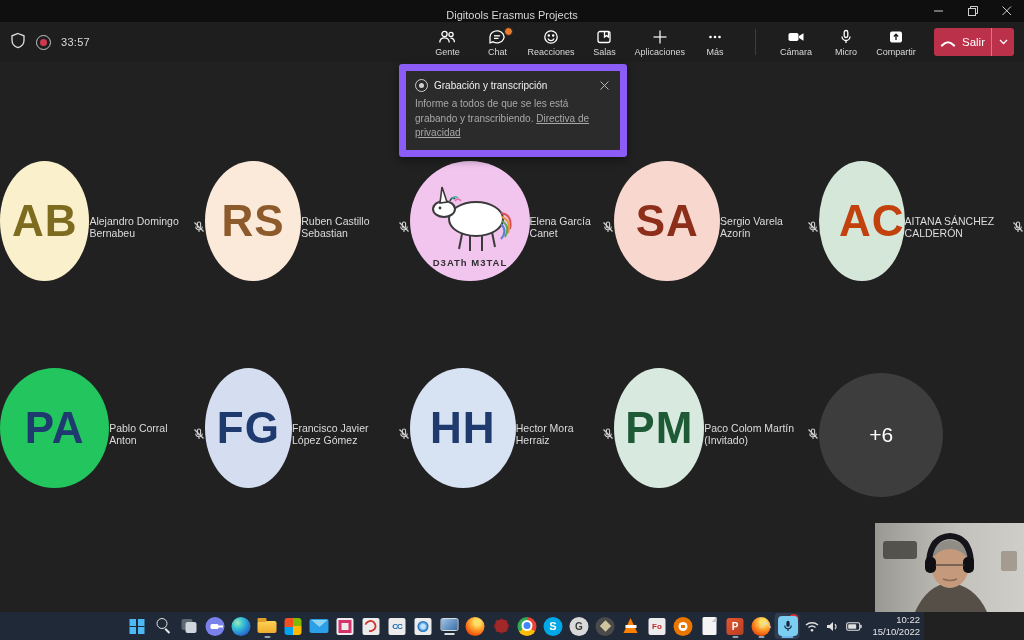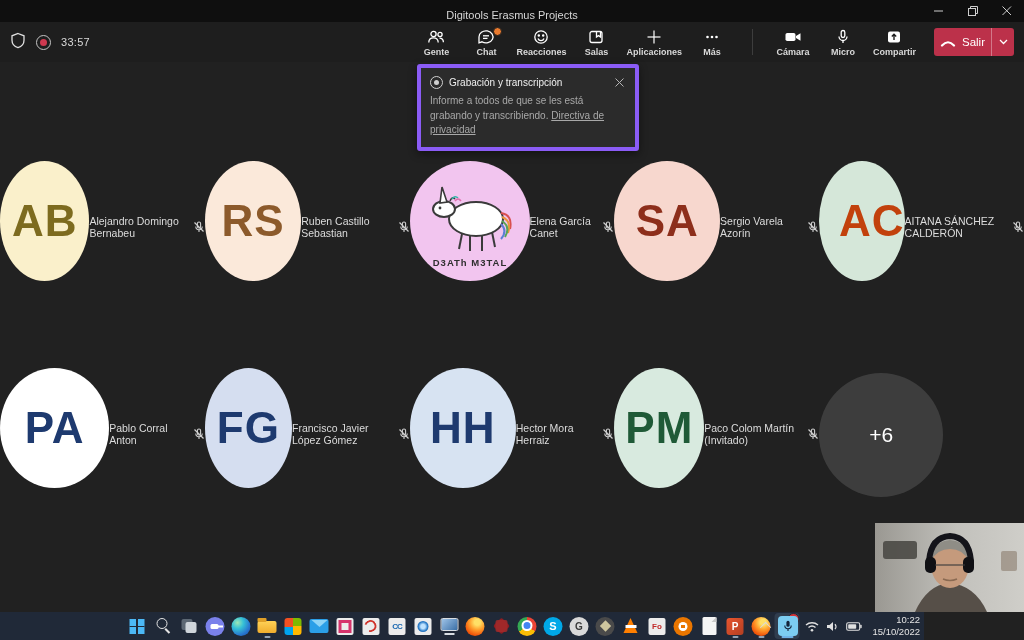--- a/index.html
+++ b/index.html
@@ -14,40 +14,40 @@
   
   .meetbar{height:40px;background:#1e1e1e;display:flex;align-items:center;padding:0 10px;gap:8px;}
   .left-status{display:flex;align-items:center;gap:10px;}
   .shield svg{stroke:#e0e0e0;fill:none;stroke-width:1.3;}
   .recdot{width:13px;height:13px;border:1.5px solid #c4c4c4;border-radius:50%;display:flex;align-items:center;justify-content:center;}
   .recdot i{width:7px;height:7px;border-radius:50%;background:#cf3950;display:block;}
   .timer{font-size:11px;color:#d9d9d9;letter-spacing:.3px;}
   .spacer{flex:1;}
   .navgrp,.devgrp{display:flex;align-items:flex-start;gap:2px;}
   .tbtn{display:flex;flex-direction:column;align-items:center;justify-content:center;gap:2px;
-        min-width:40px;padding:3px 4px 2px;border-radius:4px;position:relative;font-weight:bold;}
+        min-width:40px;padding:3px 4px 2px;border-radius:4px;position:relative;}
   .tbtn svg{display:block;}
   .tbtn .lbl{font-size:9px;color:#d9d9d9;white-space:nowrap;}
   .badge-dot{position:absolute;top:1px;right:8px;width:7px;height:7px;border-radius:50%;background:#e97a2e;border:1px solid #1e1e1e;}
   .vsep{width:1px;height:26px;background:#3d3d3d;margin:0 8px;}
   .leave{display:flex;align-items:stretch;background:#bc314a;border-radius:3px;overflow:hidden;height:28px;margin-left:6px;}
   .leave .main{display:flex;align-items:center;gap:6px;padding:0 6px;font-size:11.5px;color:#fff;}
   .leave .drop{width:22px;display:flex;align-items:center;justify-content:center;border-left:1px solid rgba(255,255,255,.35);}
   
   .stage{height:550px;background:#212121;position:relative;}
   .grid{display:grid;grid-template-columns:repeat(5,1fr);grid-auto-rows:207px;padding-top:55px;}
   .tile{display:flex;flex-direction:row;align-items:center;}
   .avatar{width:120px;height:120px;border-radius:50%;display:flex;align-items:center;justify-content:center;
           font-size:44px;font-weight:600;letter-spacing:1px;}
   .tile.overflow .avatar{width:124px;height:124px;margin-top:14px;font-size:21px;font-weight:400;letter-spacing:0;}
   .namerow{margin-top:13px;display:flex;align-items:center;gap:5px;font-size:10.5px;color:#dcdcdc;}
   .namerow svg{flex:0 0 auto;}
   .uni{width:120px;height:120px;display:block;}
   
-  .banner{position:absolute;left:417px;top:64px;width:196px;background:#2b2b2b;border:4px solid #8b5cf6;
+  .banner{position:absolute;left:399px;top:64px;width:196px;background:#2b2b2b;border:7px solid #8b5cf6;
           border-radius:3px;box-shadow:0 3px 8px rgba(0,0,0,.45);padding:7px 9px 9px;z-index:5;}
   .banner .row1{display:flex;align-items:center;gap:6px;}
   .brec{width:11px;height:11px;border:1.5px solid #cfcfcf;border-radius:50%;display:flex;align-items:center;justify-content:center;flex:0 0 auto;}
   .brec i{width:5px;height:5px;background:#cfcfcf;border-radius:50%;display:block;}
   .btitle{font-size:10px;color:#f0f0f0;flex:1;}
   .bclose{width:14px;height:14px;display:flex;align-items:center;justify-content:center;}
   .bbody{margin-top:5px;font-size:10px;line-height:1.45;color:#a8a8a8;}
   .blink{text-decoration:underline;color:#a8a8a8;}
   
   .selfview{position:absolute;left:875px;top:523px;width:149px;height:89px;background:#000;z-index:4;}
@@ -347,21 +347,21 @@
       <svg width="12" height="12">
         <rect x="4.4" y="1" width="3.2" height="6" rx="1.6" fill="none" stroke="#cfcfcf" stroke-width="1.1"></rect>
         <path d="M2.8,5.6 a3.2,3.2 0 0 0 6.4,0" fill="none" stroke="#cfcfcf" stroke-width="1.1"></path>
         <line x1="6" y1="9" x2="6" y2="11" stroke="#cfcfcf" stroke-width="1.1"></line>
         <line x1="1.5" y1="1.5" x2="10.5" y2="10.5" stroke="#cfcfcf" stroke-width="1.2"></line>
       </svg>
     </div>
   </div>
 
   <div class="tile">
-    <div class="avatar" style="background: #ffffff; color: rgb(30, 58, 111);">
+    <div class="avatar" style="background: #22c55e; color: rgb(30, 58, 111);">
       <span class="init">PA</span>
     </div>
     <div class="namerow">
       <span class="pname">Pablo Corral Anton</span>
       <svg width="12" height="12">
         <rect x="4.4" y="1" width="3.2" height="6" rx="1.6" fill="none" stroke="#cfcfcf" stroke-width="1.1"></rect>
         <path d="M2.8,5.6 a3.2,3.2 0 0 0 6.4,0" fill="none" stroke="#cfcfcf" stroke-width="1.1"></path>
         <line x1="6" y1="9" x2="6" y2="11" stroke="#cfcfcf" stroke-width="1.1"></line>
         <line x1="1.5" y1="1.5" x2="10.5" y2="10.5" stroke="#cfcfcf" stroke-width="1.2"></line>
       </svg>

